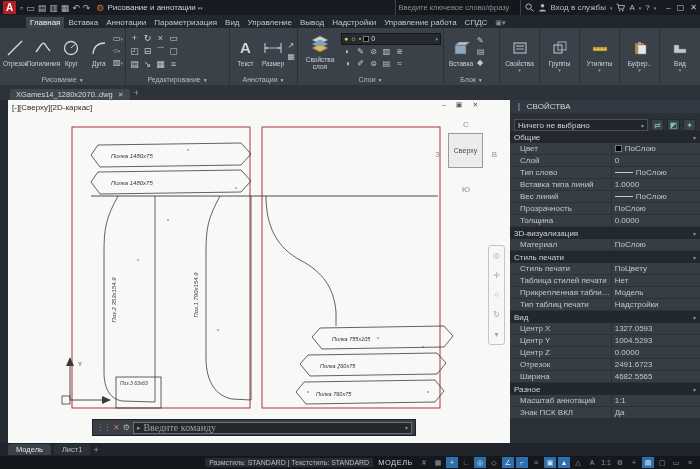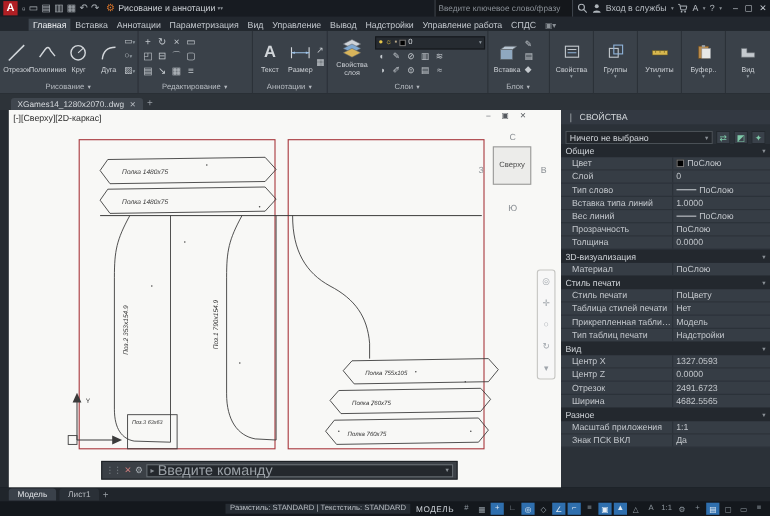--- a/index.html
+++ b/index.html
@@ -71,21 +71,21 @@
   .vc-w { position:absolute; left:0; top:30px; }
   .vc-e { position:absolute; right:0; top:30px; }
   .vc-face { position:absolute; left:13px; top:13px; width:35px; height:35px; background:#ececea; border:1px solid #9a9a98; color:#4a4a4a; font-size:7px; display:flex; align-items:center; justify-content:center; }
   .navbar { position:absolute; left:480px; top:145px; width:17px; height:100px; background:rgba(246,246,246,.92); border:1px solid #c5c5c2; border-radius:3px; display:flex; flex-direction:column; align-items:center; justify-content:space-around; color:#a0a6ac; font-size:8px; }
   .cmdbar { position:absolute; left:84px; top:319px; width:324px; height:17px; background:#3b4046; border:1px solid #1e2226; display:flex; align-items:center; gap:3px; padding:0 3px; }
   .cmdbar .grip { color:#8a9096; font-size:8px; letter-spacing:-1px; }
   .cmdbar .cx { color:#c87a7a; font-size:8px; }
   .cmdbar .cw { color:#aeb4ba; font-size:8px; }
   .cmdfield { flex:1; height:12px; background:#24282d; border:1px solid #6a7076; display:flex; align-items:center; padding:0 3px; gap:3px; }
   .cmdfield .kic { color:#8a9096; font-size:7px; }
-  .cmdfield input { flex:1; background:transparent; border:none; outline:none; color:#b9bec4; font-size:13px; font-family:Liberation Sans, sans-serif; }
+  .cmdfield input { flex:1; background:transparent; border:none; outline:none; color:#b9bec4; font-size:10px; font-family:Liberation Serif, serif; }
   .cmdfield input::placeholder { color:#9aa0a6; }
   .cmdfield .car { color:#8a9096; font-size:6px; }
 
   
   .palette { width:190px; background:#2b3138; display:flex; flex-direction:column; font-size:8px; color:#c3c7cc; }
   .phead { height:13px; background:#333942; color:#d4d8dc; display:flex; align-items:center; padding:0 5px; gap:4px; flex:0 0 13px; }
   .pcombo-row { height:18px; display:flex; align-items:flex-end; gap:3px; padding:0 4px; flex:0 0 18px; }
   .pcombo { flex:1; height:12px; background:#22262b; border:1px solid #4a5056; display:flex; align-items:center; padding:0 3px; color:#cfd3d8; }
   .pcombo .car { margin-left:auto; font-size:6px; color:#8a9096; }
   .pico { width:13px; height:12px; background:#3a414a; border:1px solid #23282e; color:#7ec9a8; font-size:8px; display:flex; align-items:center; justify-content:center; }
@@ -574,20 +574,26 @@
           <span>Вид</span>
           <span class="sarrow">▾</span>
         </div>
       <div class="prow">
         <div class="plabel">Центр X</div>
         <div class="pvalue">
             <span>1327.0593</span>
           </div>
       </div>
       <div class="prow">
+        <div class="plabel">Центр Y</div>
+        <div class="pvalue">
+            <span>1004.5293</span>
+          </div>
+      </div>
+      <div class="prow">
         <div class="plabel">Центр Z</div>
         <div class="pvalue">
             <span>0.0000</span>
           </div>
       </div>
       <div class="prow">
         <div class="plabel">Отрезок</div>
         <div class="pvalue">
             <span>2491.6723</span>
           </div>
@@ -597,21 +603,21 @@
         <div class="pvalue">
             <span>4682.5565</span>
           </div>
       </div>
 
       <div class="psection">
           <span>Разное</span>
           <span class="sarrow">▾</span>
         </div>
       <div class="prow">
-        <div class="plabel">Масштаб приложения</div>
+        <div class="plabel">Масштаб аннотаций</div>
         <div class="pvalue">
             <span>1:1</span>
           </div>
       </div>
       <div class="prow">
         <div class="plabel">Знак ПСК ВКЛ</div>
         <div class="pvalue">
             <span>Да</span>
           </div>
       </div>

